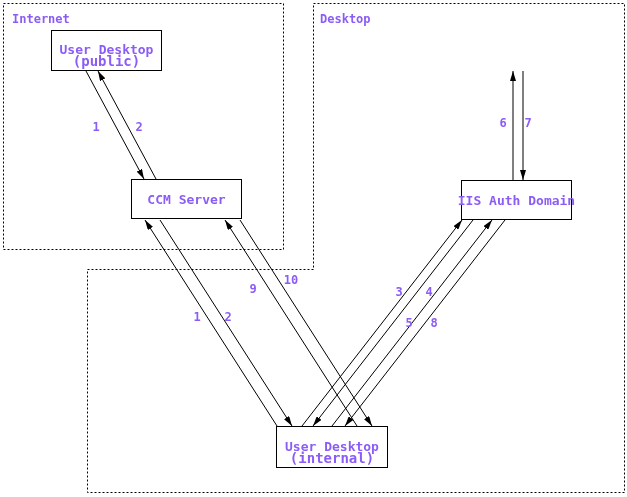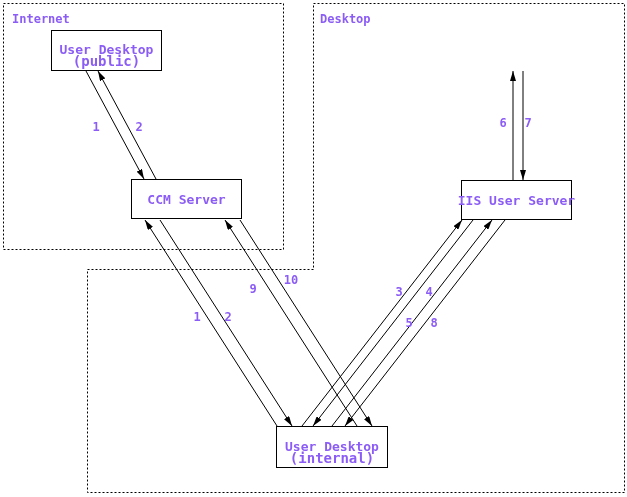--- a/index.html
+++ b/index.html
@@ -60,21 +60,21 @@
     <span class="main">User Desktop</span>
     <span class="sub">(public)</span>
   </div>
 
   <div class="node" style="left:131px;top:179px;width:111px;height:40px;">
     <span class="main">CCM Server</span>
   </div>
 
 
   <div class="node" style="left:461px;top:180px;width:111px;height:40px;">
-    <span class="main">IIS User Server</span>
+    <span class="main">IIS Auth Domain</span>
   </div>
 
   <div class="node two-line" style="left:276px;top:426px;width:112px;height:42px;">
     <span class="main">User Desktop</span>
     <span class="sub">(internal)</span>
   </div>
 
   <span class="step" style="left:96px;top:127px;">1</span>
   <span class="step" style="left:139px;top:127px;">2</span>
   <span class="step" style="left:197px;top:317px;">1</span>

